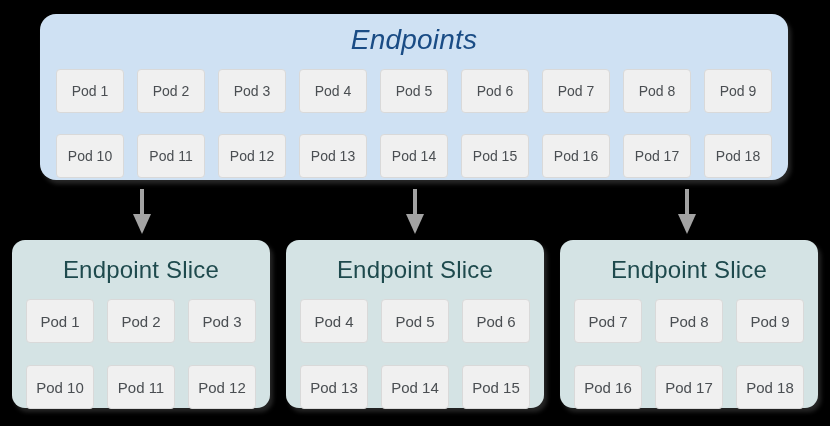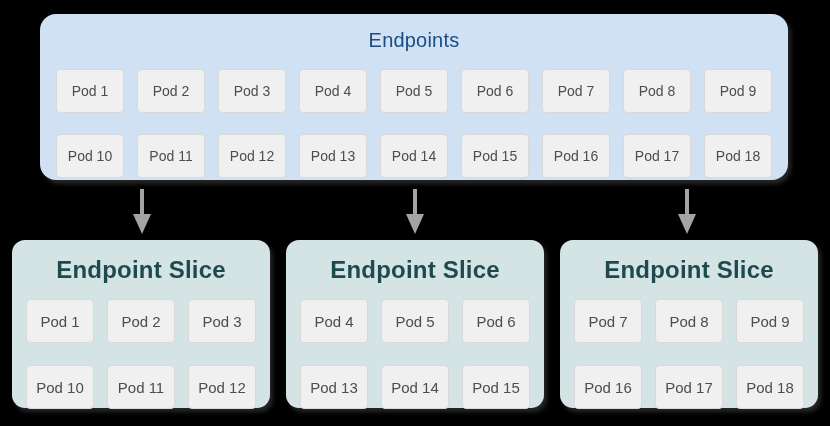--- a/index.html
+++ b/index.html
@@ -14,23 +14,24 @@
   .endpoints-box{
     position:absolute;left:40px;top:14px;
     width:748px;height:166px;
     border-radius:16px;
     background:var(--endpoints-box,#cfe1f3);
     box-shadow:3px 4px 4px rgba(110,110,110,0.35);
   }
   .endpoints-title{
     margin:12px 0 0;
     text-align:center;
-    font-size:20px;line-height:28px;font-weight:500;
+    font-size:28px;line-height:28px;font-weight:500;
     color:var(--endpoints-title,#1a4c85);
     letter-spacing:.2px;
+    font-style:italic;
   }
   .pod-grid{display:grid;justify-content:center;}
   .endpoints-grid{
     grid-template-columns:repeat(9,68px);
     gap:21px 13px;
     margin-top:15px;
   }
   .pod{
     height:44px;
     background:var(--pod-bg,#f0f0f0);
@@ -61,21 +62,21 @@
   .slice-box{
     width:258px;height:168px;
     border-radius:13px;
     background:var(--slice-box,#d4e3e4);
     box-shadow:3px 4px 4px rgba(110,110,110,0.35);
     box-sizing:border-box;
   }
   .slice-title{
     margin:16px 0 0;
     text-align:center;
-    font-size:24px;line-height:28px;font-weight:700;
+    font-size:24px;line-height:28px;font-weight:400;
     color:var(--slice-title,#1e4a4d);
     letter-spacing:.2px;
   }
   .slice-grid{
     grid-template-columns:repeat(3,68px);
     gap:22px 13px;
     margin-top:15px;
   }
   .slice-box .pod{font-size:15px;}
 </style>

